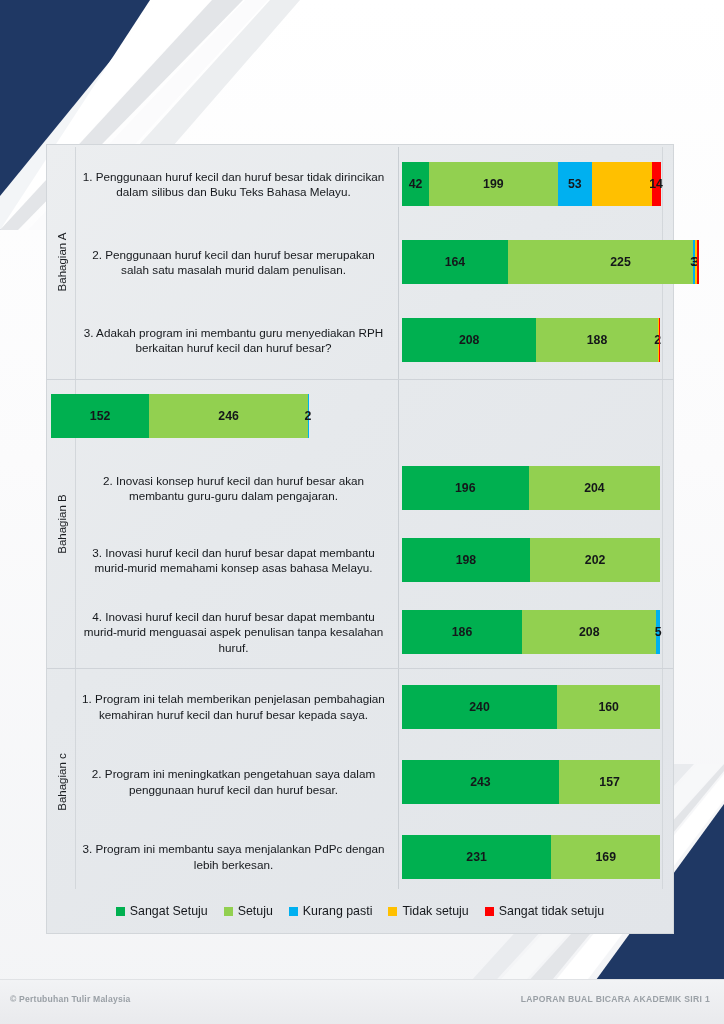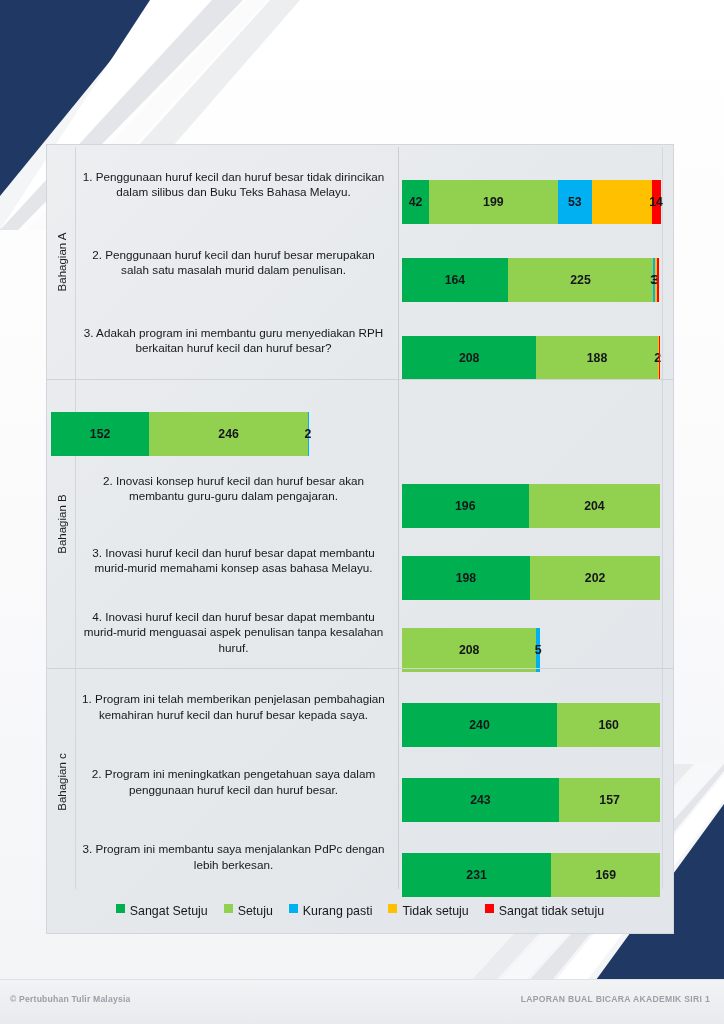--- a/index.html
+++ b/index.html
@@ -84,36 +84,36 @@
     padding:0 8px 0 2px;
     box-sizing:border-box;
     text-align:center;
     font-size:11.7px;line-height:15.5px;color:#15181c;
   }
   .bar-area{
     position:relative;flex:1;height:100%;
   }
   .bar{
     position:absolute;left:4px;top:50%;transform:translateY(-50%);
-    height:44px;display:flex;margin-top:18px;
+    height:44px;display:flex;
   }
   .seg{
     position:relative;height:100%;
     display:flex;align-items:center;justify-content:center;
     font-size:12.3px;font-weight:bold;color:#14171a;
   }
   .seg .v{pointer-events:none;white-space:nowrap;}
   .seg.narrow .v{position:absolute;right:-2px;}
 
   
   .legend{
     position:absolute;left:0;right:0;bottom:8px;height:28px;
     display:flex;align-items:center;justify-content:center;gap:16px;
   }
-  .legend-item{display:flex;gap:5px;}
+  .legend-item{display:flex;align-items:center;gap:5px;}
   .swatch{width:9px;height:9px;display:inline-block;}
   .legend-text{font-size:12.4px;color:#15181c;}
 
   
   .footer{
     position:absolute;left:0;right:0;bottom:0;height:44px;
     background:linear-gradient(180deg,#f2f3f5 0%,#e9eaed 100%);
     border-top:1px solid #e0e2e5;
     font-weight:bold;
   }
@@ -178,21 +178,21 @@
                 </div>
               </div>
             </div>
             <div class="row" style="height: 78px;">
               <div class="row-label">2. Penggunaan huruf kecil dan huruf besar merupakan salah satu masalah murid dalam penulisan.</div>
               <div class="bar-area">
                 <div class="bar">
                   <div class="seg" style="width: 105.908px; background: rgb(0, 176, 80);">
                     <span class="v">164</span>
                   </div>
-                  <div class="seg" style="width: 145.301px; background: rgb(146, 208, 80);">
+                  <div class="seg" style="width: 145.301px; background: rgb(146, 208, 80); padding-left: 40px;">
                     <span class="v">225</span>
                   </div>
                   <div class="seg narrow" style="width: 1.93735px; background: rgb(0, 176, 240);">
                     <span class="v">3</span>
                   </div>
                   <div class="seg narrow" style="width: 1.93735px; background: rgb(255, 192, 0);">
                     <span class="v">3</span>
                   </div>
                   <div class="seg narrow" style="width: 1.93735px; background: rgb(255, 0, 0);"></div>
                 </div>
@@ -258,20 +258,23 @@
                   <div class="seg" style="width: 130.448px; background: rgb(146, 208, 80);">
                     <span class="v">202</span>
                   </div>
                 </div>
               </div>
             </div>
             <div class="row" style="height: 72px;">
               <div class="row-label">4. Inovasi huruf kecil dan huruf besar dapat membantu murid-murid menguasai aspek penulisan tanpa kesalahan huruf.</div>
               <div class="bar-area">
                 <div class="bar">
+                  <div class="seg" style="width: 120.116px; background: rgb(0, 176, 80);">
+                    <span class="v">186</span>
+                  </div>
                   <div class="seg" style="width: 134.323px; background: rgb(146, 208, 80);">
                     <span class="v">208</span>
                   </div>
                   <div class="seg narrow" style="width: 3.22892px; background: rgb(0, 176, 240);">
                     <span class="v">5</span>
                   </div>
                 </div>
               </div>
             </div>
           </div>

